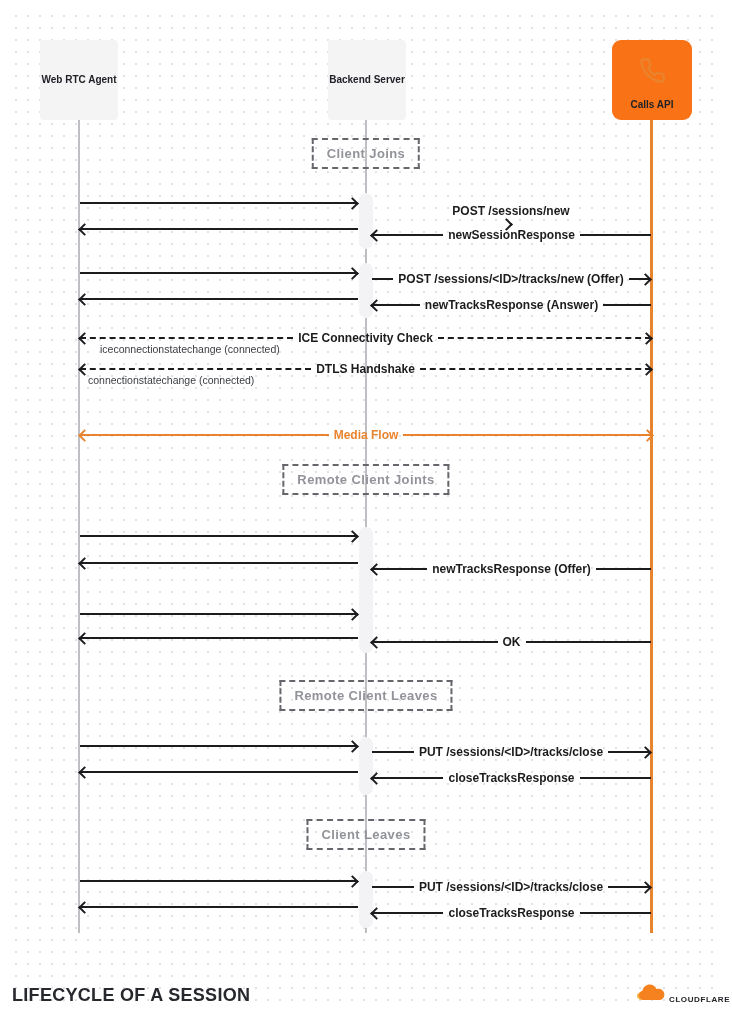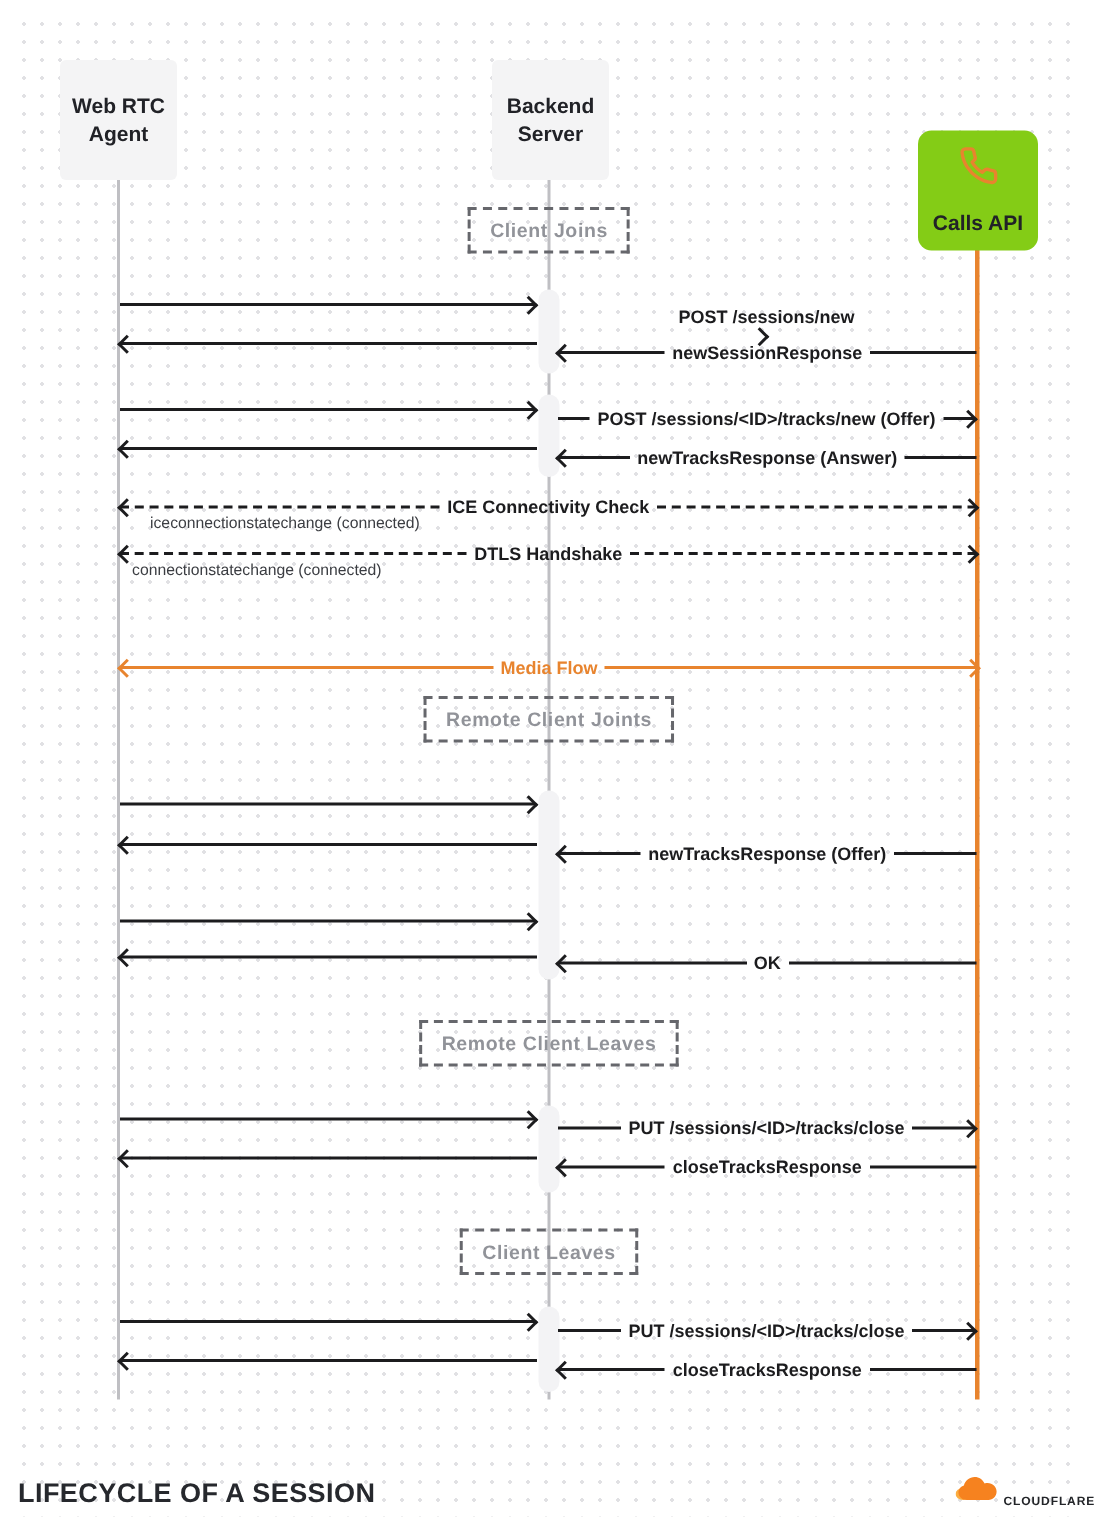--- a/index.html
+++ b/index.html
@@ -6,22 +6,22 @@
   html,body { width:732px; height:1019px; }
   body { background:#ffffff; font-family:"Liberation Sans", sans-serif; position:relative; overflow:hidden; }
   .page { position:absolute; inset:0; }
   .dots { position:absolute; left:10px; top:10px; right:10px; bottom:8px;
           background-image:radial-gradient(#e1e1e4 1.1px, transparent 1.2px);
           background-size:12px 12px; }
 
   
   .actor { position:absolute; top:40px; height:80px; border-radius:4px; background:#f4f4f5;
            display:flex; flex-direction:column; align-items:center; justify-content:center;
-           font-weight:bold; font-size:14px; line-height:1.35; color:#212227; text-align:center; }
-  .actor.calls { background:#84cc16; border-radius:9px; justify-content:flex-end; padding-bottom:9px;margin-top:47px; }
+           font-weight:bold; font-size:10px; line-height:1.35; color:#212227; text-align:center; }
+  .actor.calls { background:#f97316; border-radius:9px; justify-content:flex-end; padding-bottom:9px; }
   .actor.calls .phone { margin-bottom:10px; }
 
   
   .lifeline { position:absolute; top:119px; width:2px; height:814px; background:#bfbfc3; }
   .lifeline.orange { width:3px; background:#e8842e; }
 
   
   .act { position:absolute; left:359px; width:14px; background:#f3f3f5; border-radius:7px; }
 
   
@@ -148,21 +148,21 @@
 
   <div class="m dash" style="left:80px;top:362px;width:571px;">
       <span class="ch l"></span>
       <span class="ln"></span>
       <span class="lb">DTLS Handshake</span>
       <span class="ln"></span>
       <span class="ch r"></span>
     </div>
   <div class="note" style="top:374px;">connectionstatechange (connected)</div>
 
-  <div class="m orange" style="left:80px;top:438px;width:572px;">
+  <div class="m orange" style="left:80px;top:428px;width:572px;">
       <span class="ch l"></span>
       <span class="ln"></span>
       <span class="lb">Media Flow</span>
       <span class="ln"></span>
       <span class="ch r"></span>
     </div>
 
   <div class="m" style="left:80px;top:529px;width:277px;">
       <span class="ln"></span>
       <span class="ch r"></span>

